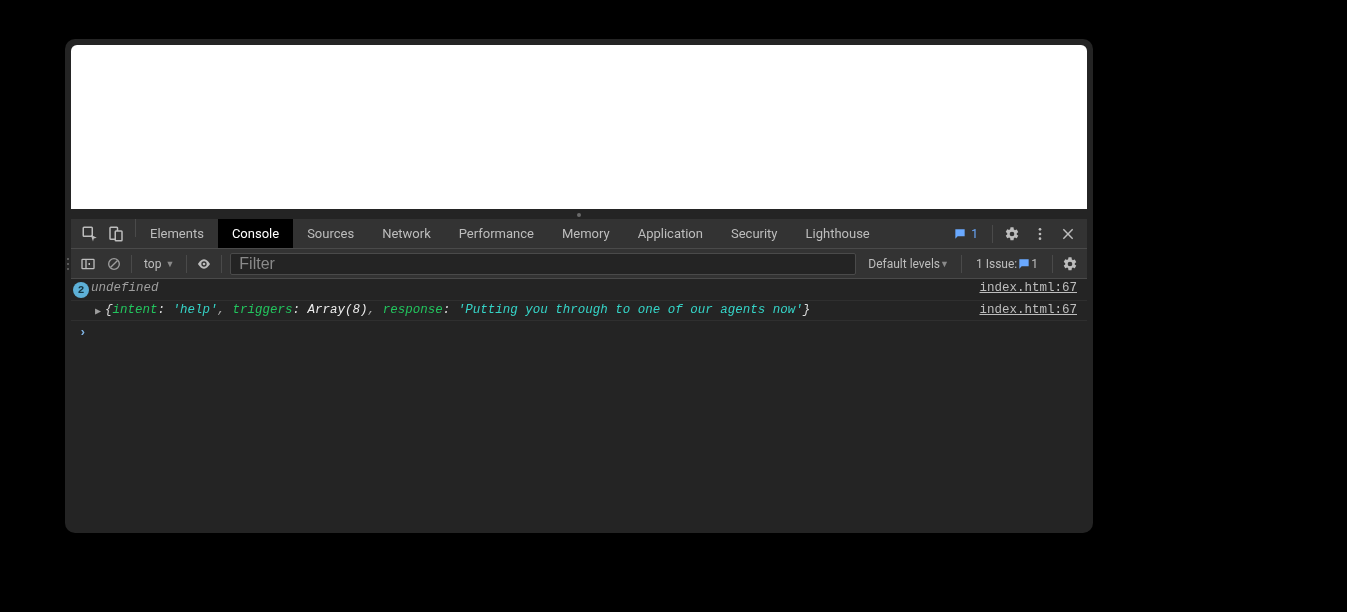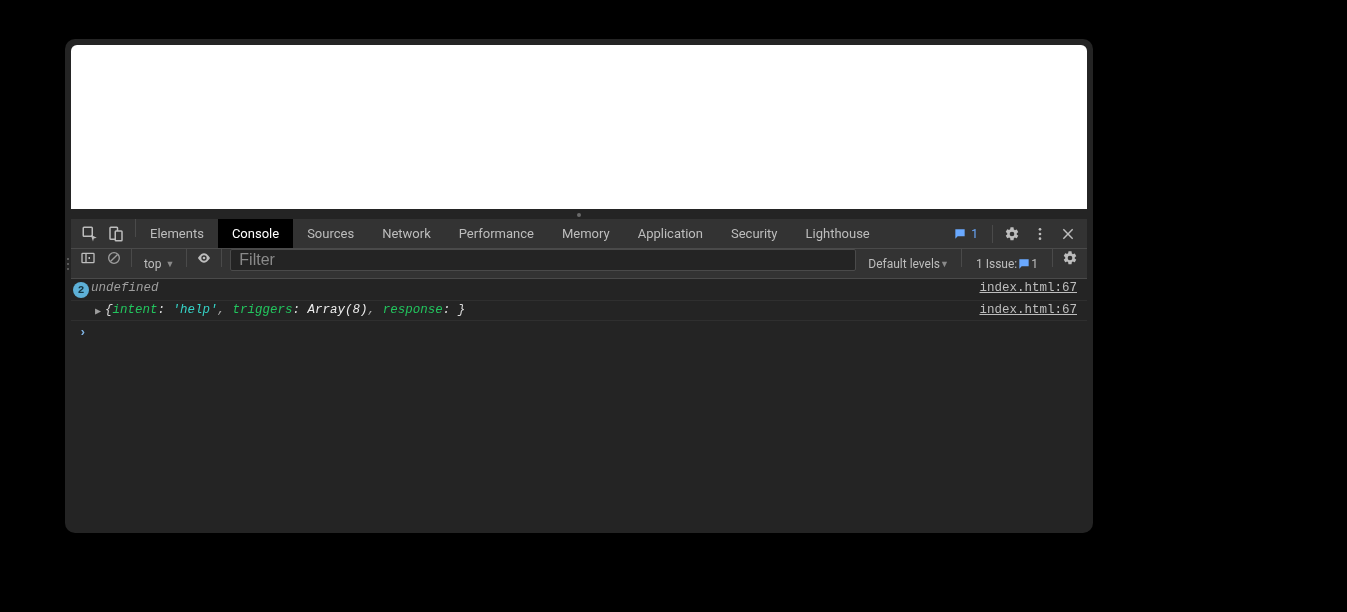--- a/index.html
+++ b/index.html
@@ -51,21 +51,21 @@
   }
   .badge-blue svg { width:14px; height:14px; }
   .vline { width:1px; height:18px; background:#4a4a4a; }
   .gear, .kebab, .close { width:18px; height:18px; display:flex; align-items:center; justify-content:center; }
   .gear svg, .close svg, .kebab svg { width:16px; height:16px; }
 
   .filterbar {
     position:absolute;
     left:6px; right:6px; top:210px; height:30px;
     background:#333333;
-    display:flex; 
+    display:flex; align-items:center;
     border-bottom:1px solid #4a4a4a;
     font-size:12px; color:#bdbdbd;
     gap:8px; padding:0 8px;
   }
   .smicon { width:18px; height:18px; display:flex; align-items:center; justify-content:center; }
   .smicon svg { width:16px; height:16px; }
   .sep { width:1px; height:18px; background:#4a4a4a; }
   .context-select { display:flex; align-items:center; gap:4px; padding:0 4px; }
   .tri { font-size:9px; color:#8a8a8a; }
   .filter-input {
@@ -258,20 +258,21 @@
         <span class="key">intent</span>
           <span class="colon">:&nbsp;</span>
         <span class="str">'help'</span>
           <span class="comma">,&nbsp;</span>
         <span class="key">triggers</span>
           <span class="colon">:&nbsp;</span>
         <span class="arr">Array(8)</span>
           <span class="comma">,&nbsp;</span>
         <span class="key">response</span>
           <span class="colon">:&nbsp;</span>
+        <span class="str">'Putting you through to one of our agents now'</span>
         <span class="brace">}</span>
       </div>
       <div class="source">index.html:67</div>
     </div>
 
     <div class="prompt-row">
       <span class="caret">›</span>
     </div>
 
   </div>

